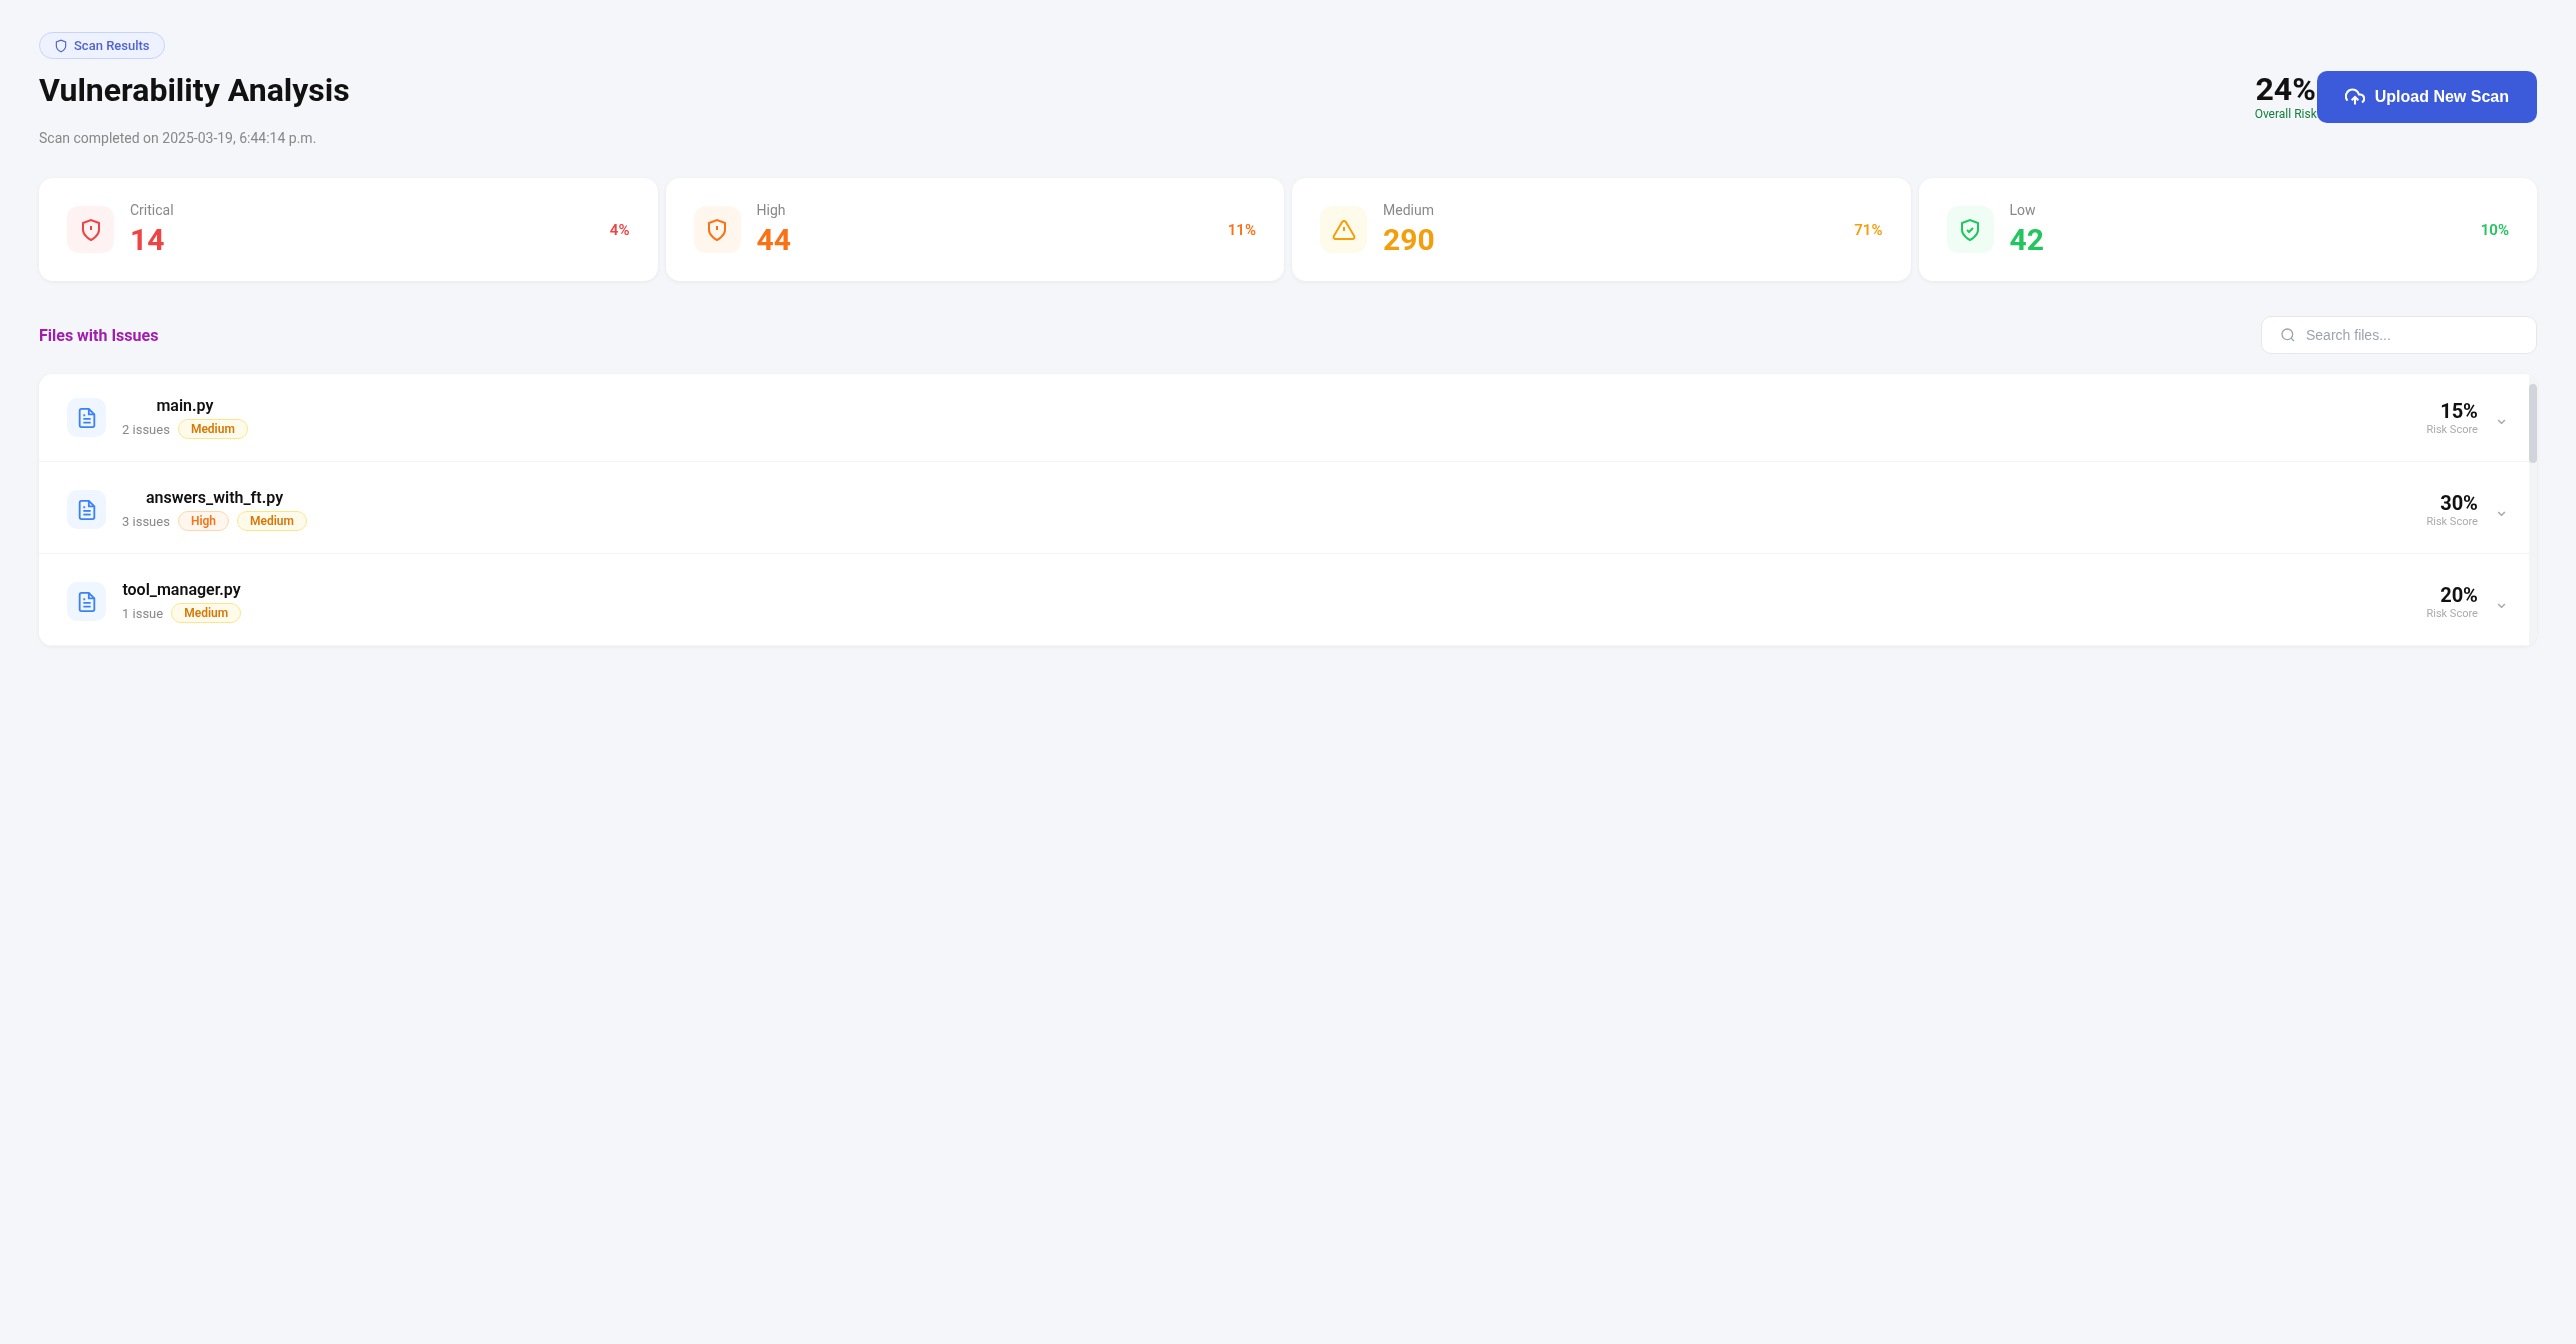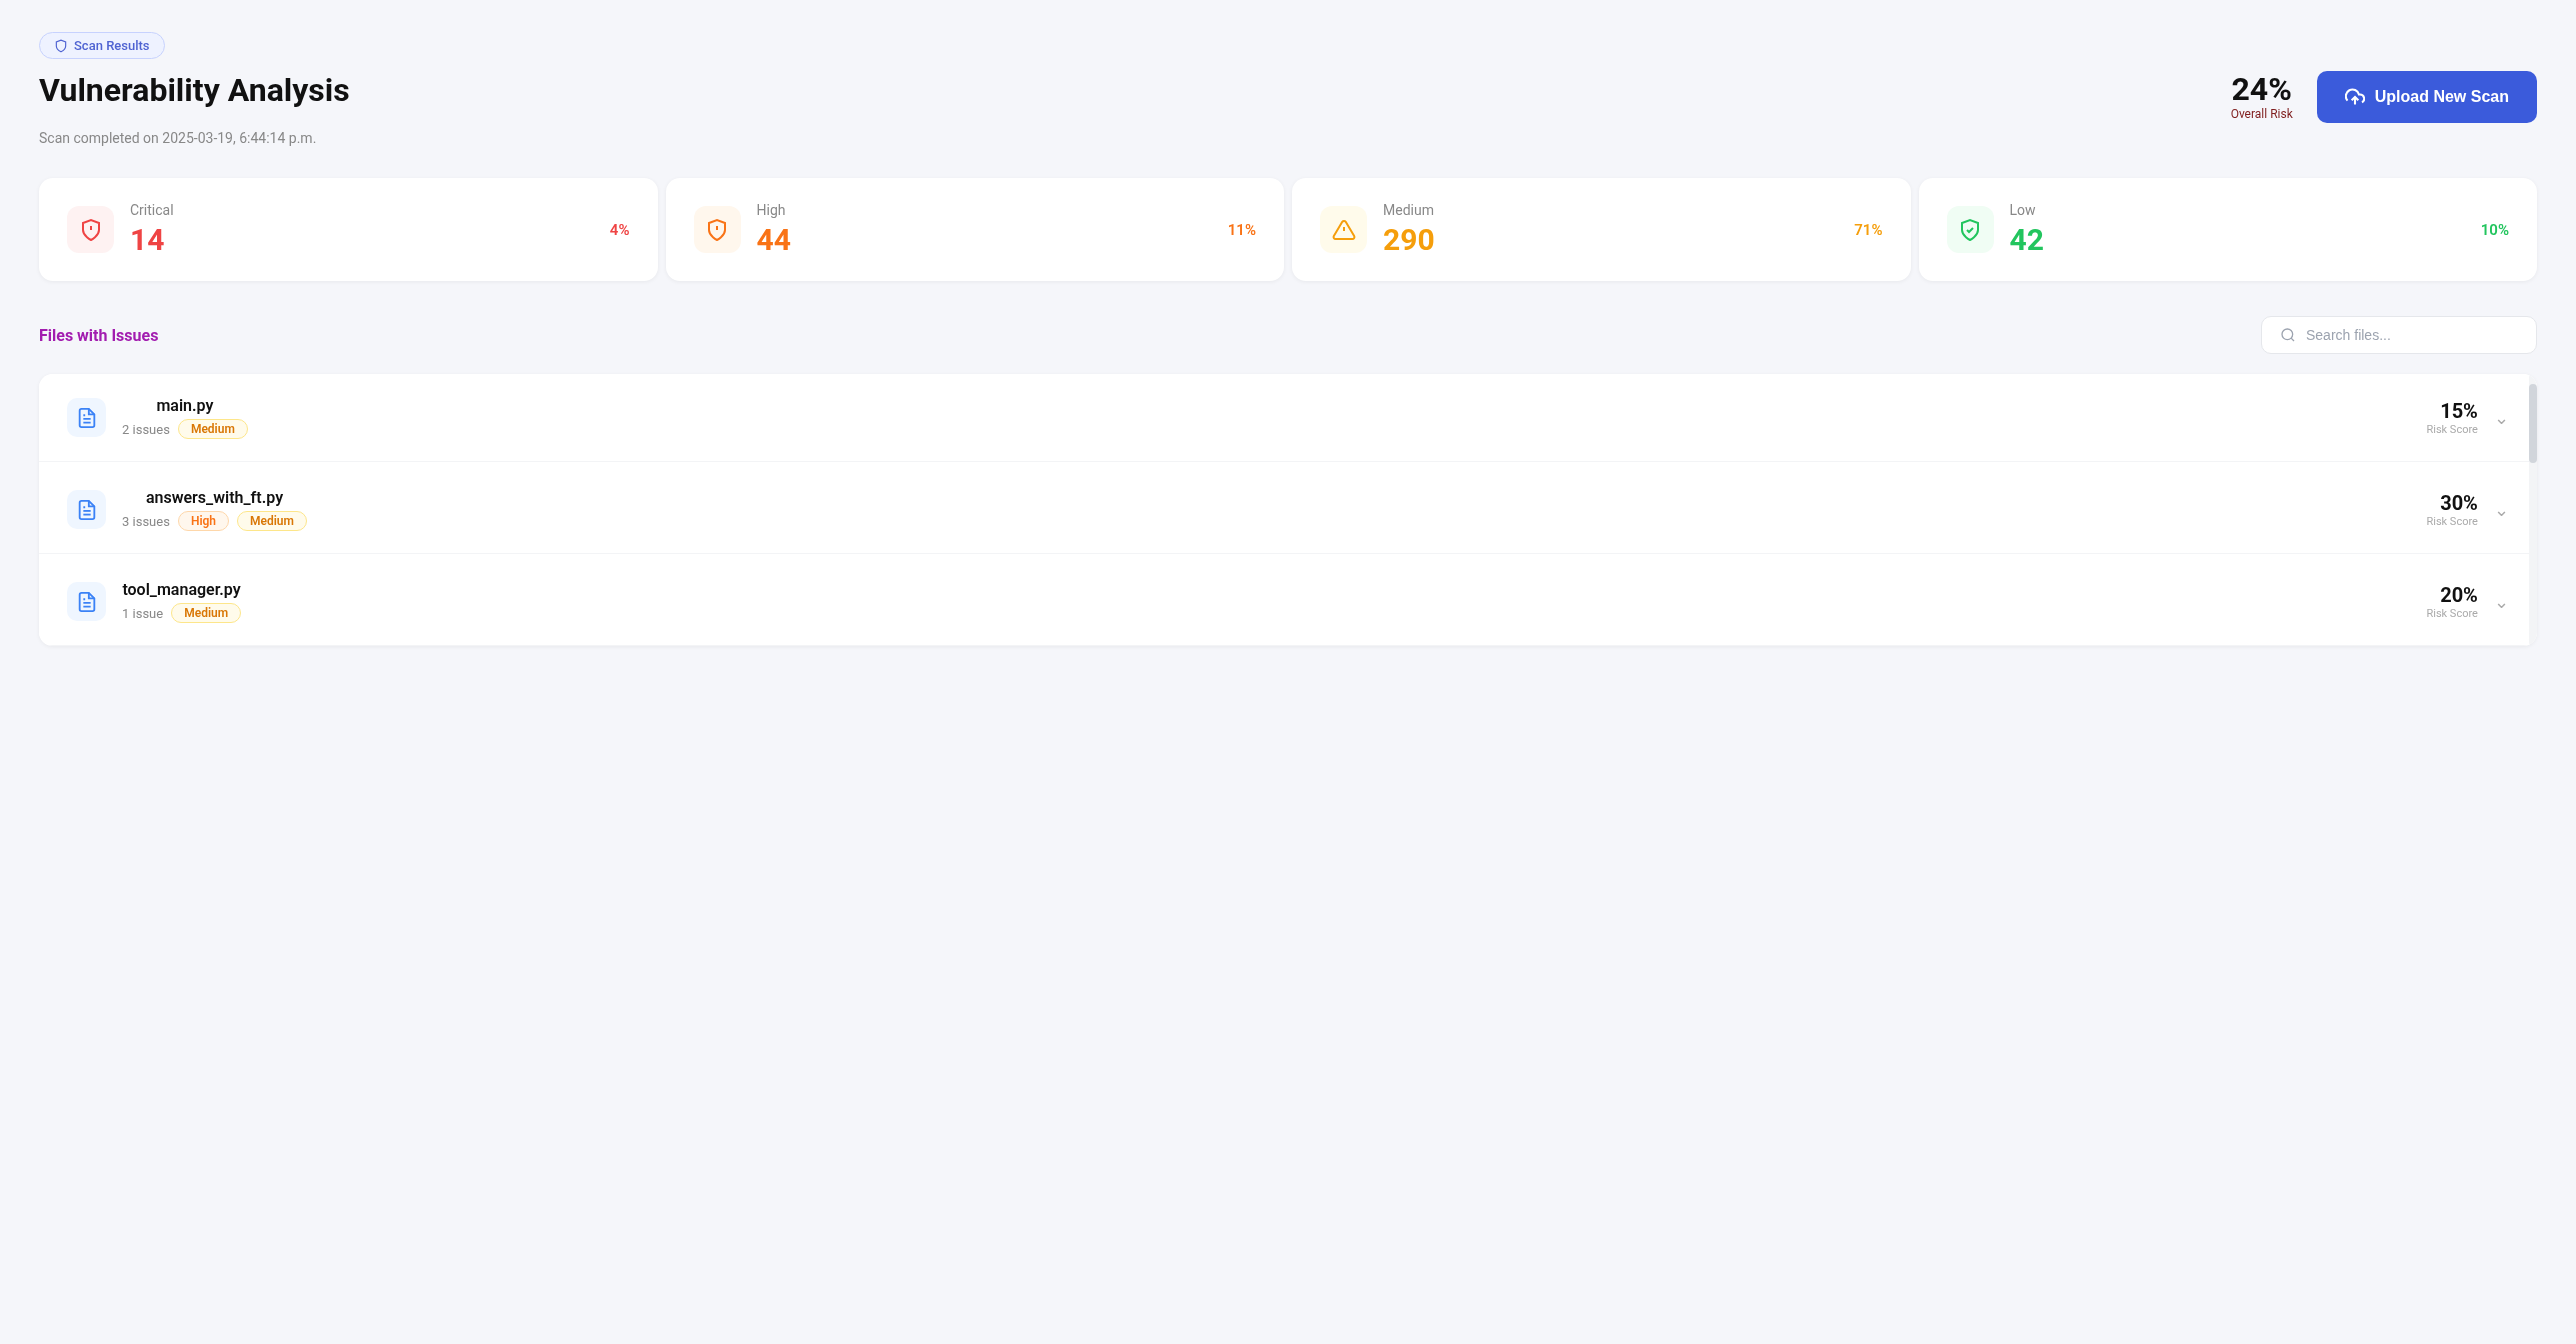--- a/index.html
+++ b/index.html
@@ -48,37 +48,36 @@
     }
 
     .header-left .scan-date {
       font-size: 14px;
       color: #888;
     }
 
     .header-right {
       display: flex;
       align-items: center;
-      gap: 24px;
     }
 
     .overall-risk {
       text-align: center;
     }
 
     .overall-risk .risk-percent {
       font-size: 32px;
       font-weight: 700;
       color: #111;
       line-height: 1;
     }
 
     .overall-risk .risk-label {
       font-size: 12px;
-      color: #7f1d1d;
+      color: #15803d;
       margin-top: 2px;
     }
 
     .upload-btn {
       display: inline-flex;
       align-items: center;
       gap: 10px;
       background: #3b5bdb;
       color: white;
       border: none;

